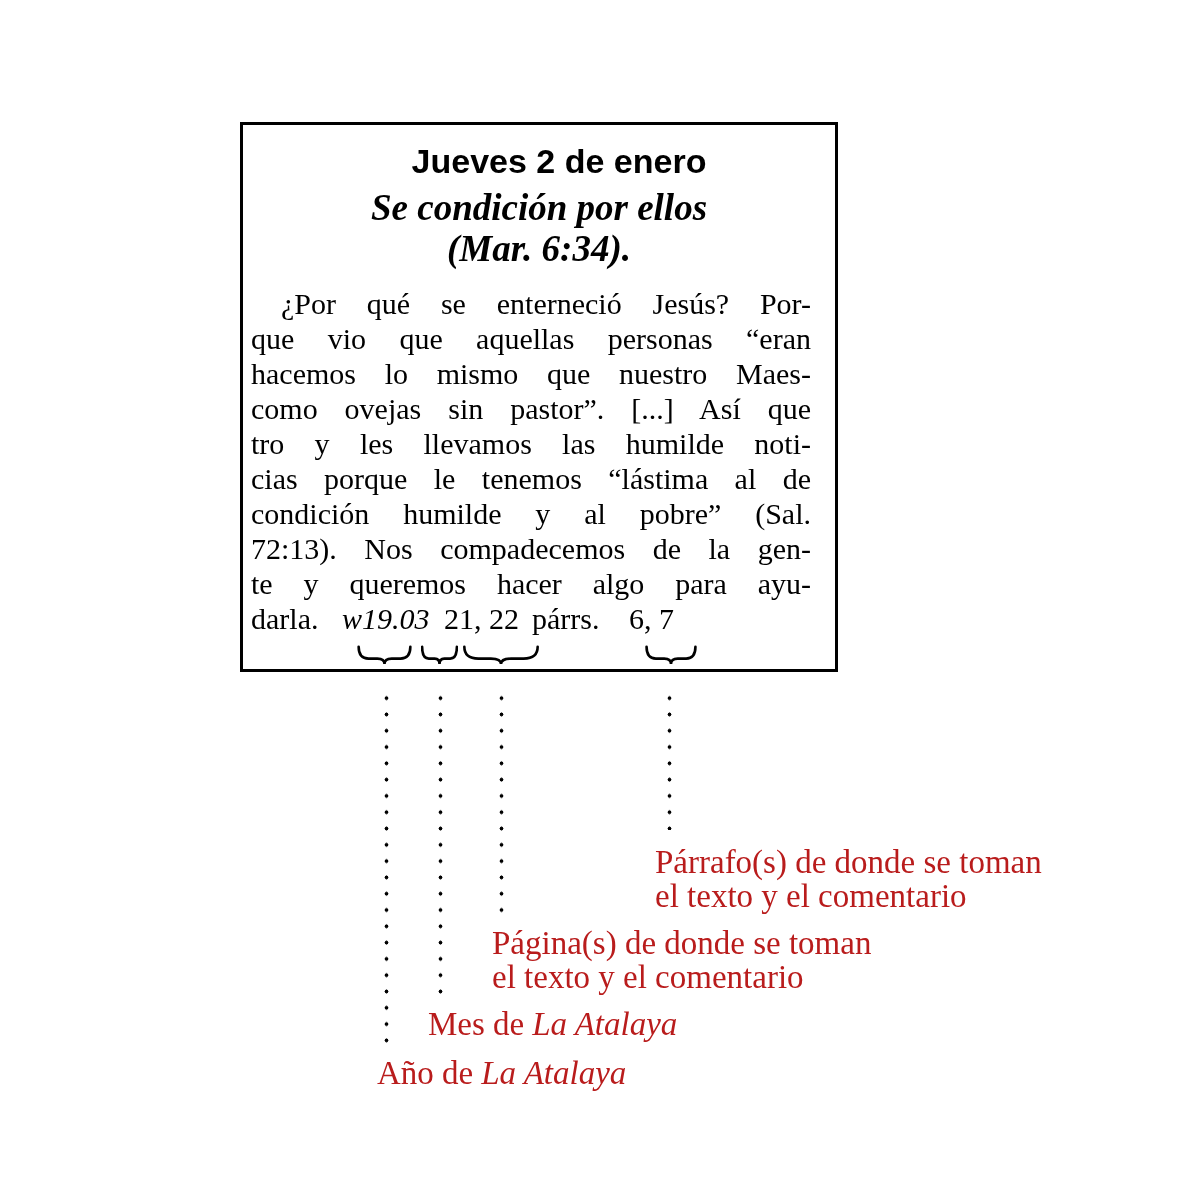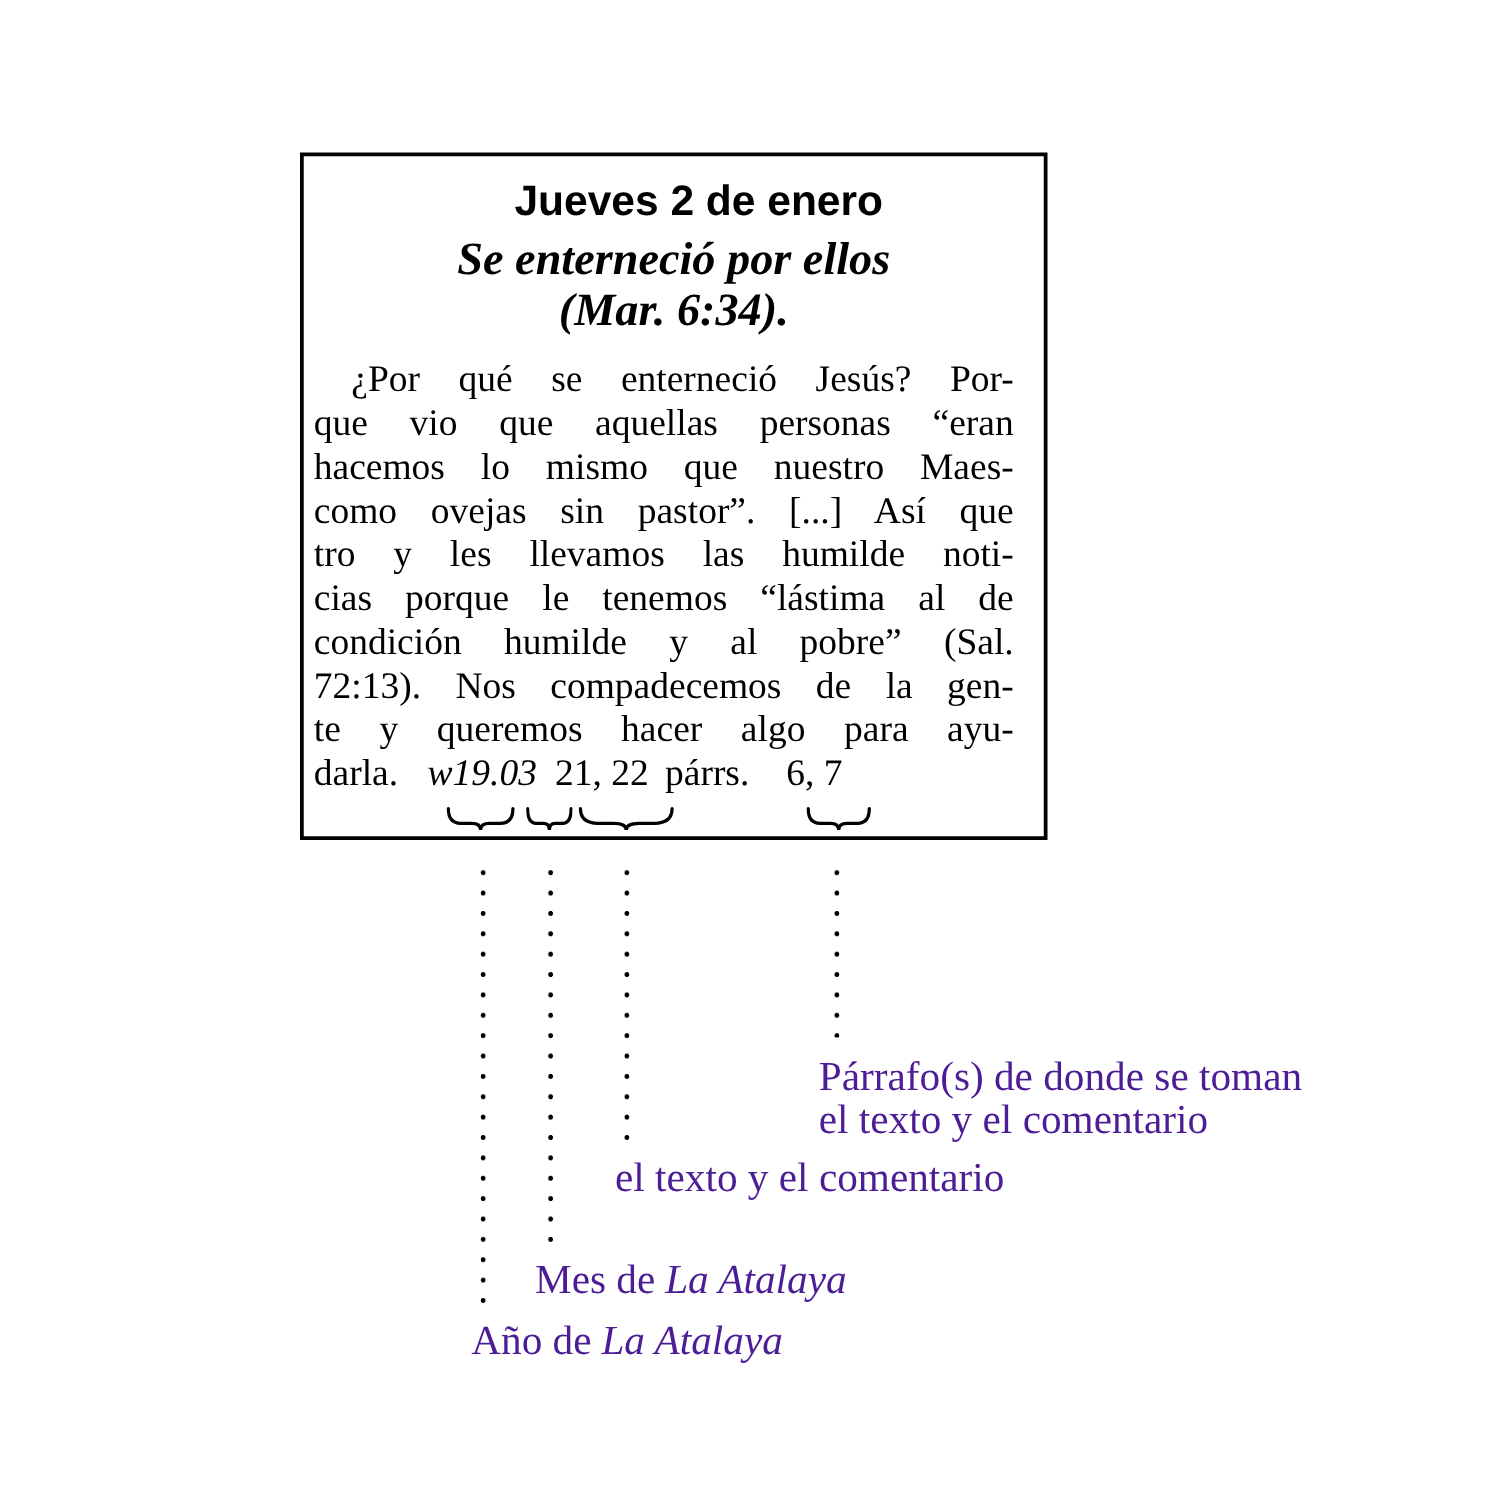--- a/index.html
+++ b/index.html
@@ -47,38 +47,38 @@
   }
   .dot-year {left:384px;top:690px;height:356px;}
   .dot-month{left:438px;top:690px;height:305px;}
   .dot-pages{left:499px;top:690px;height:223px;}
   .dot-paras{left:667px;top:690px;height:140px;}
 
   
   .callout{
     position:absolute;
     font-family:"Liberation Serif",serif;
-    font-size:33px;line-height:34px;color:#4c1d95;
+    font-size:33px;line-height:34px;color:#b91c1c;
   }
   .callout .pfx{margin-right:0.24em;}
   .callout-paras{left:655px;top:845px;}
   .callout-pages{left:492px;top:926px;}
   .callout-month{left:428px;top:1007px;}
   .callout-year {left:377px;top:1056px;}
 </style>
 </head>
 <body>
 
 <div class="figure">
 
   <div class="daily-box">
     <div class="box-title">Jueves 2 de enero</div>
 
     <div class="box-theme">
-      <div>Se enterneció por ellos</div>
+      <div>Se condición por ellos</div>
       <div>(Mar. 6:34).</div>
     </div>
 
     <div class="box-body">
       <div class="jline indent">¿Por qué se enterneció Jesús? Por-</div>
       <div class="jline">que vio que aquellas personas “eran</div>
       <div class="jline">hacemos lo mismo que nuestro Maes-</div>
       <div class="jline">como ovejas sin pastor”. [...] Así que</div>
       <div class="jline">tro y les llevamos las humilde noti-</div>
       <div class="jline">cias porque le tenemos “lástima al de</div>
@@ -121,20 +121,21 @@
   <div class="dotline dot-month"></div>
   <div class="dotline dot-pages"></div>
   <div class="dotline dot-paras"></div>
 
   <div class="callout callout-paras">
     <div>Párrafo(s) de donde se toman</div>
     <div>el texto y el comentario</div>
   </div>
 
   <div class="callout callout-pages">
+    <div>Página(s) de donde se toman</div>
     <div>el texto y el comentario</div>
   </div>
 
   <div class="callout callout-month">
     <span class="pfx">Mes de</span><span class="ital">La Atalaya</span>
   </div>
 
   <div class="callout callout-year">
     <span class="pfx">Año de</span><span class="ital">La Atalaya</span>
   </div>

